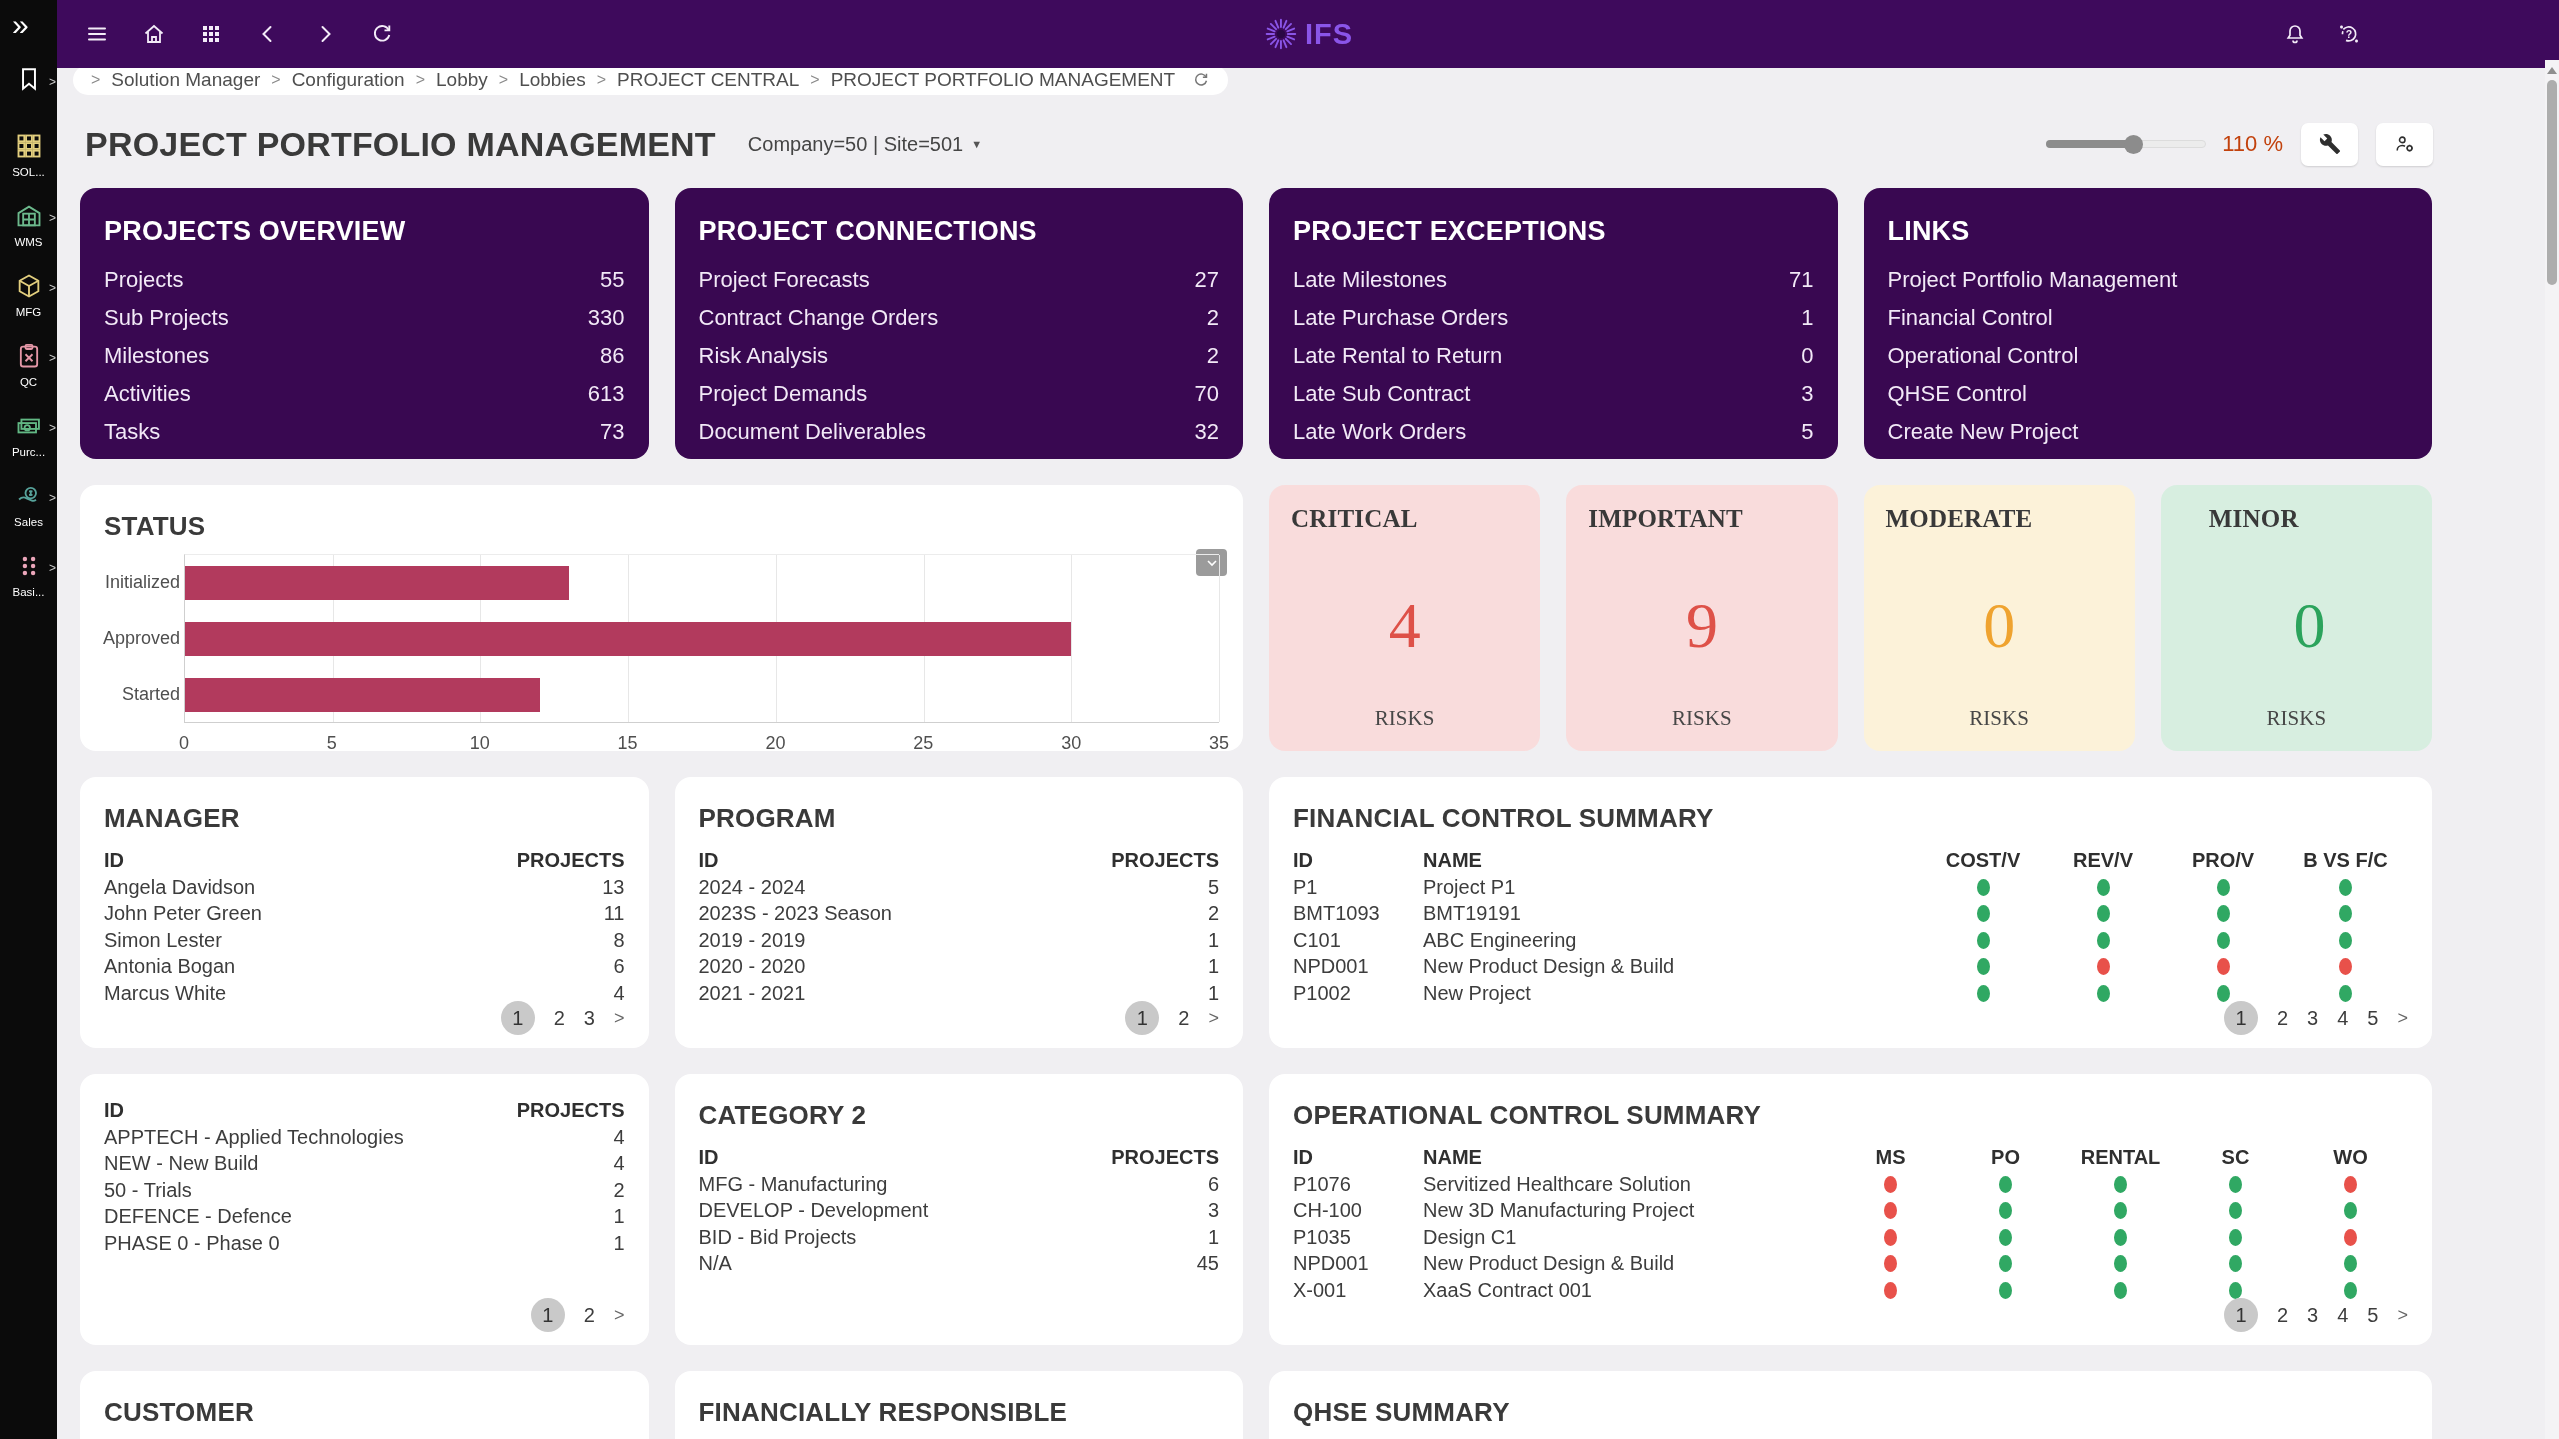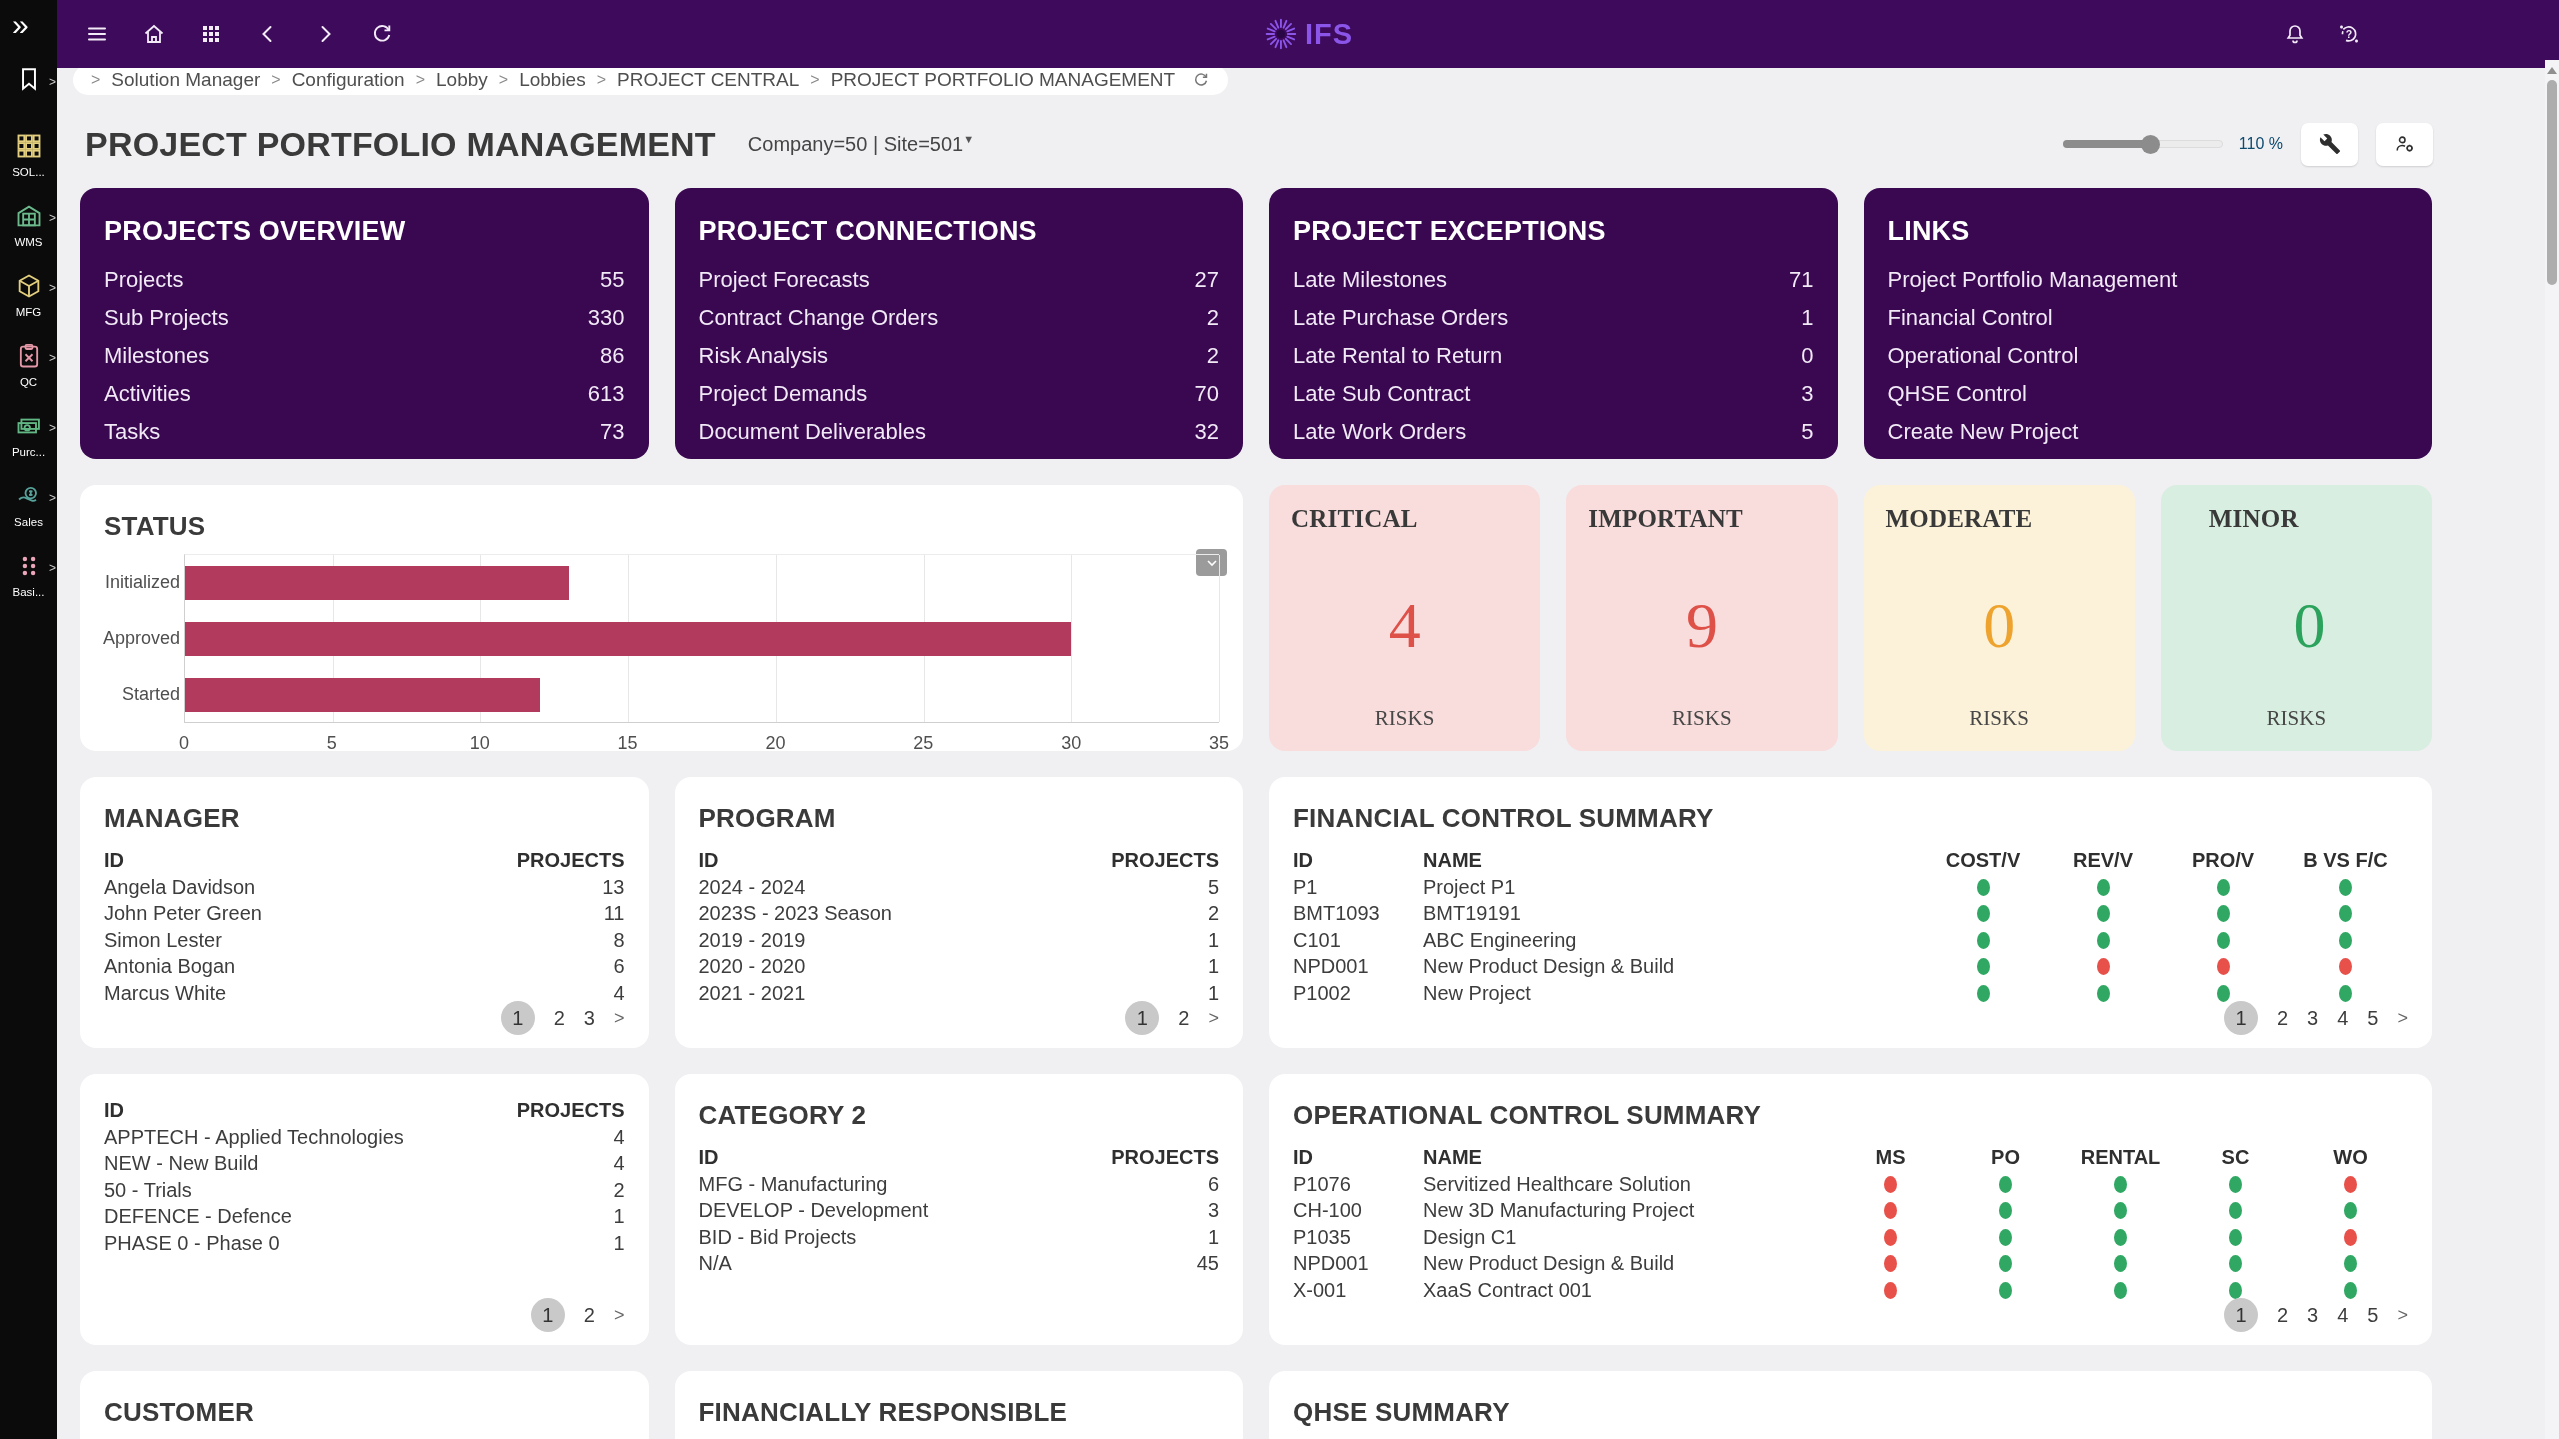--- a/index.html
+++ b/index.html
@@ -26,28 +26,28 @@
   
   .crumb-bar { position:absolute; left:57px; right:0; top:60px; height:40px; background:#f0eff2; display:flex; align-items:center; }
   .crumb-pill { margin-left:16px; background:#fff; border-radius:16px; height:30px; display:inline-flex; align-items:center; padding:0 18px; gap:11px; font-size:19px; color:#4f4f4f; }
   .crumb { cursor:pointer; white-space:nowrap; }
   .crumb-sep { color:#8a8a8a; font-size:16px; }
   .crumb-refresh { width:18px; height:18px; color:#777; margin-left:6px; cursor:pointer; }
 
   
   .page-header { position:absolute; left:57px; right:0; top:100px; height:88px; display:flex; align-items:center; padding-left:28px; }
   .page-title { font-size:34px; font-weight:bold; color:#3a3a3a; letter-spacing:.2px; }
-  .context-sel { margin-left:32px; font-size:20px; color:#454545; cursor:pointer; display:flex; }
+  .context-sel { margin-left:32px; font-size:20px; color:#454545; cursor:pointer; display:flex; align-items:center; gap:8px; }
   .context-caret { font-size:11px; color:#555; }
   .header-right { position:absolute; right:126px; display:flex; align-items:center; gap:16px; }
   .zoom-slider { position:relative; width:160px; height:18px; cursor:pointer; }
   .zs-track { position:absolute; left:0; right:0; top:5px; height:8px; background:#ececec; border:1px solid #dcdcdc; border-radius:5px; }
   .zs-fill { position:absolute; left:0; width:55%; top:5px; height:8px; background:#8c8c8c; border-radius:5px; }
   .zs-knob { position:absolute; left:calc(55% - 10px); top:0; width:19px; height:19px; background:#8c8c8c; border-radius:50%; }
-  .zoom-label { font-size:16px; color:#0c4a6e; }
+  .zoom-label { font-size:22px; color:#c2410c; }
   .hdr-btn { width:57px; height:43px; background:#fff; border:none; border-radius:7px; box-shadow:0 1px 2px rgba(0,0,0,.14); display:flex; align-items:center; justify-content:center; color:#2e2e2e; cursor:pointer; margin-left:2px; }
 
   
   .content { position:absolute; left:57px; right:0; top:188px; bottom:0; padding:0 127px 0 23px; display:grid; grid-template-columns:repeat(4,1fr); grid-template-rows:271px 266px 271px 271px 230px; gap:26px; overflow:hidden; }
   .card { background:#fff; border-radius:16px; padding:22px 24px; position:relative; }
   .purple-card { background:#390851; color:#f3ecf8; }
   .pc-title { font-size:27px; font-weight:bold; color:#fff; margin:6px 0 14px; letter-spacing:.2px; }
   .prow { display:flex; justify-content:space-between; align-items:center; height:38px; font-size:22px; color:#f2e9f7; cursor:pointer; }
   .card-title { font-size:26px; font-weight:bold; color:#3a3a3a; margin:4px 0 12px; letter-spacing:.2px; }
 

